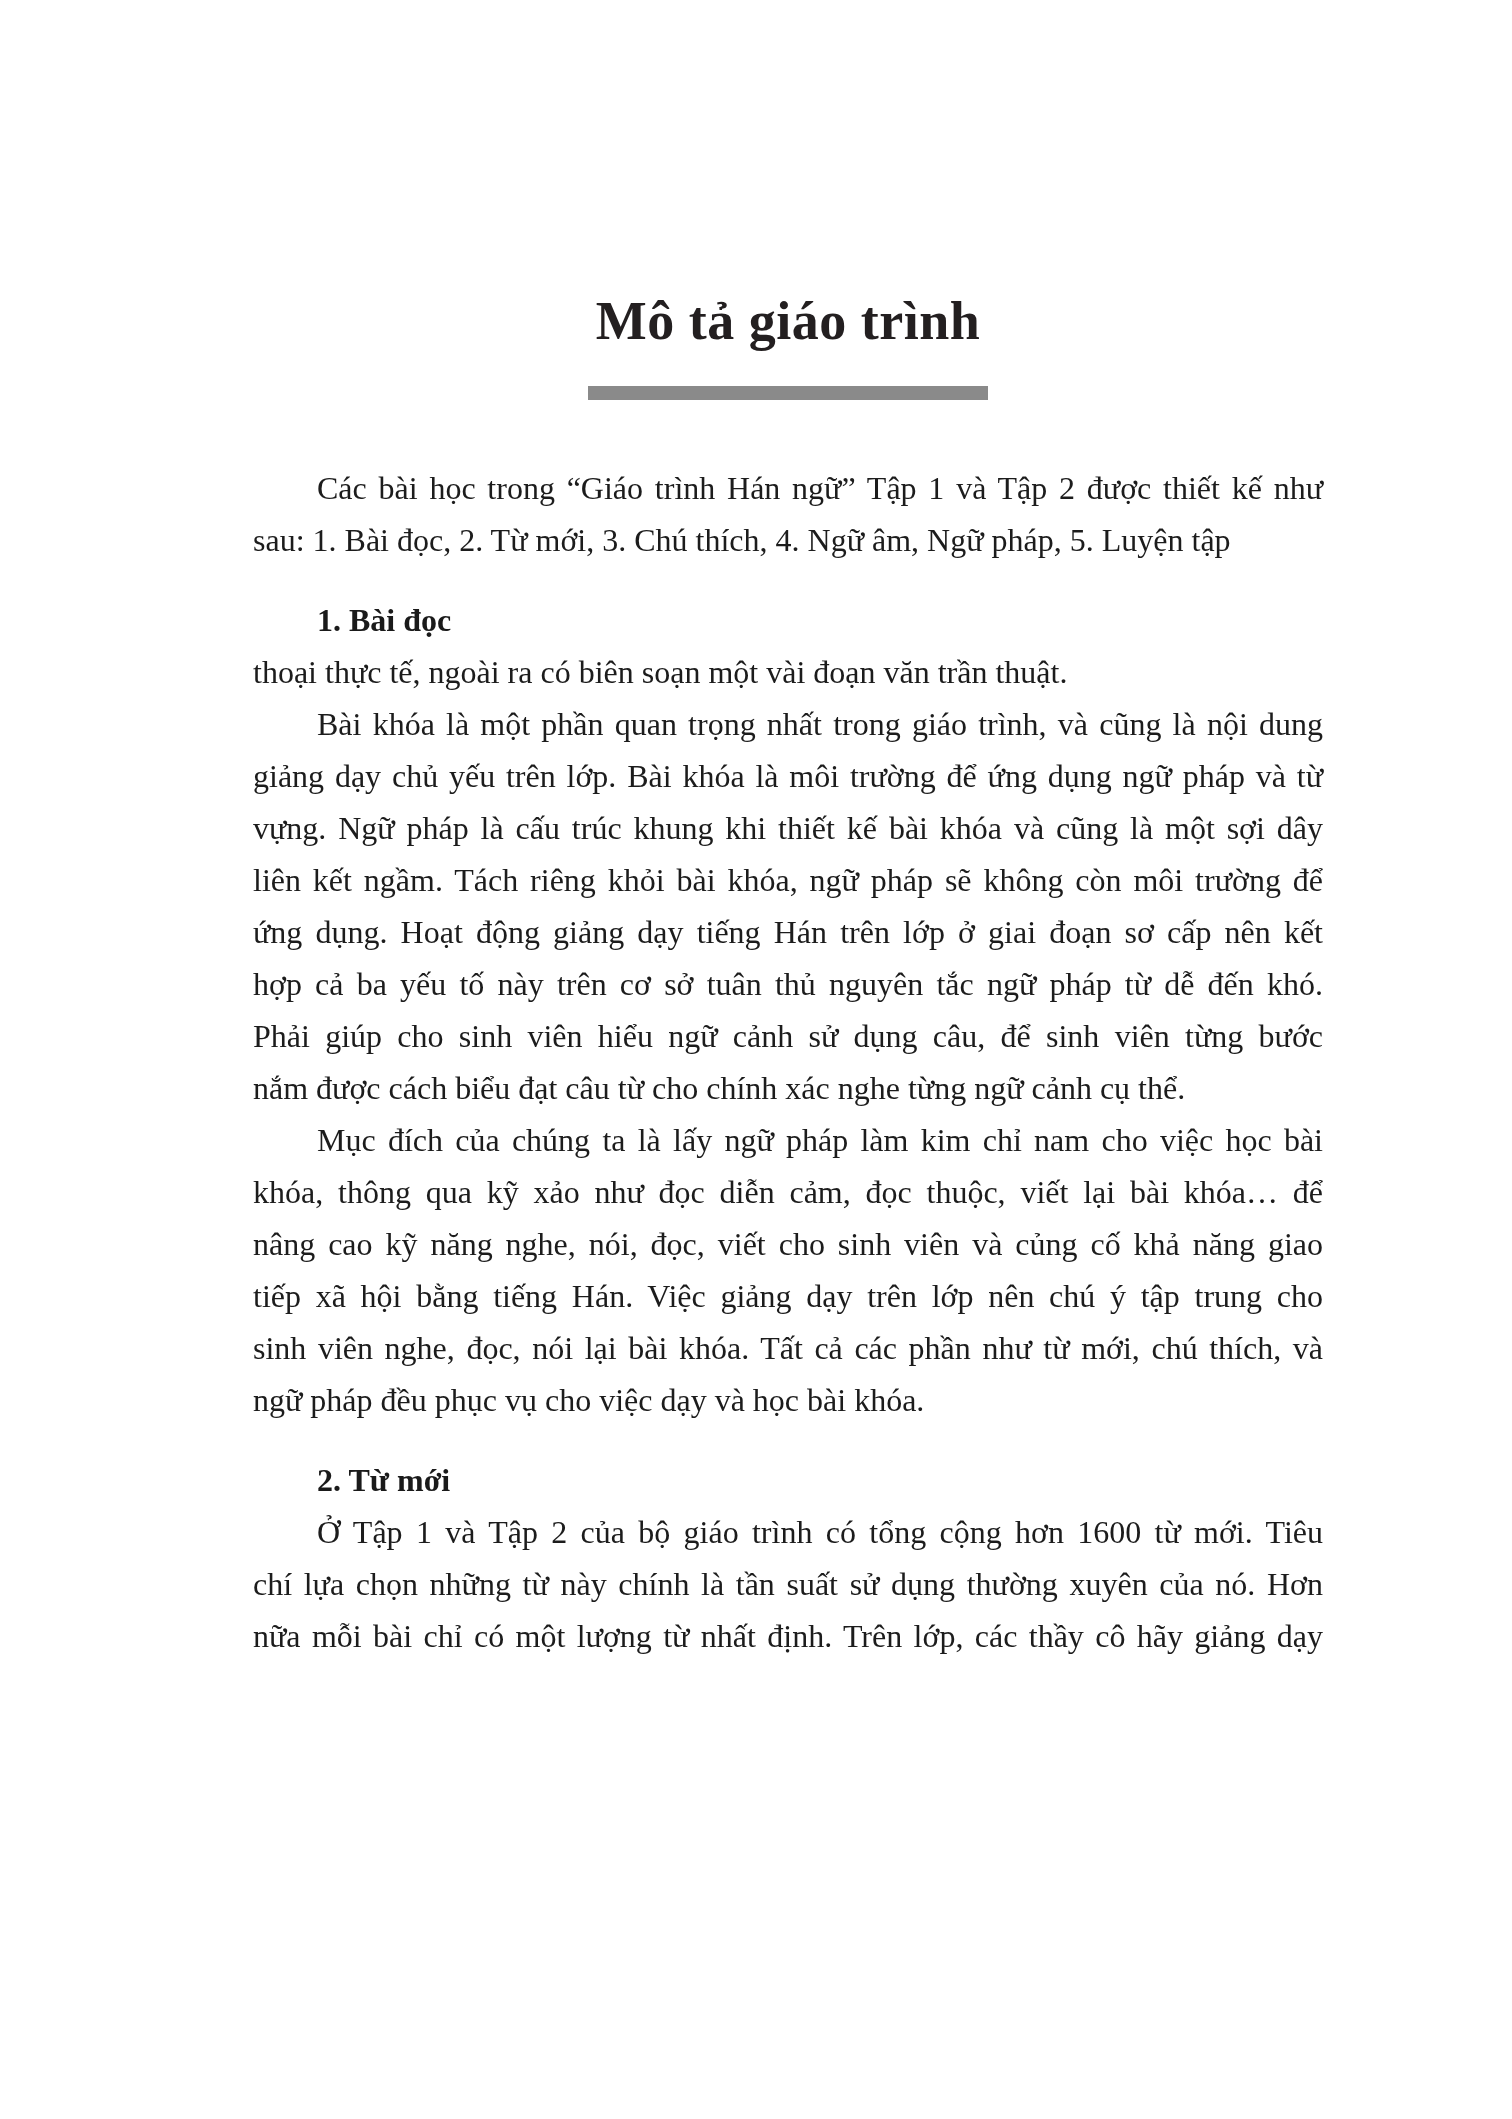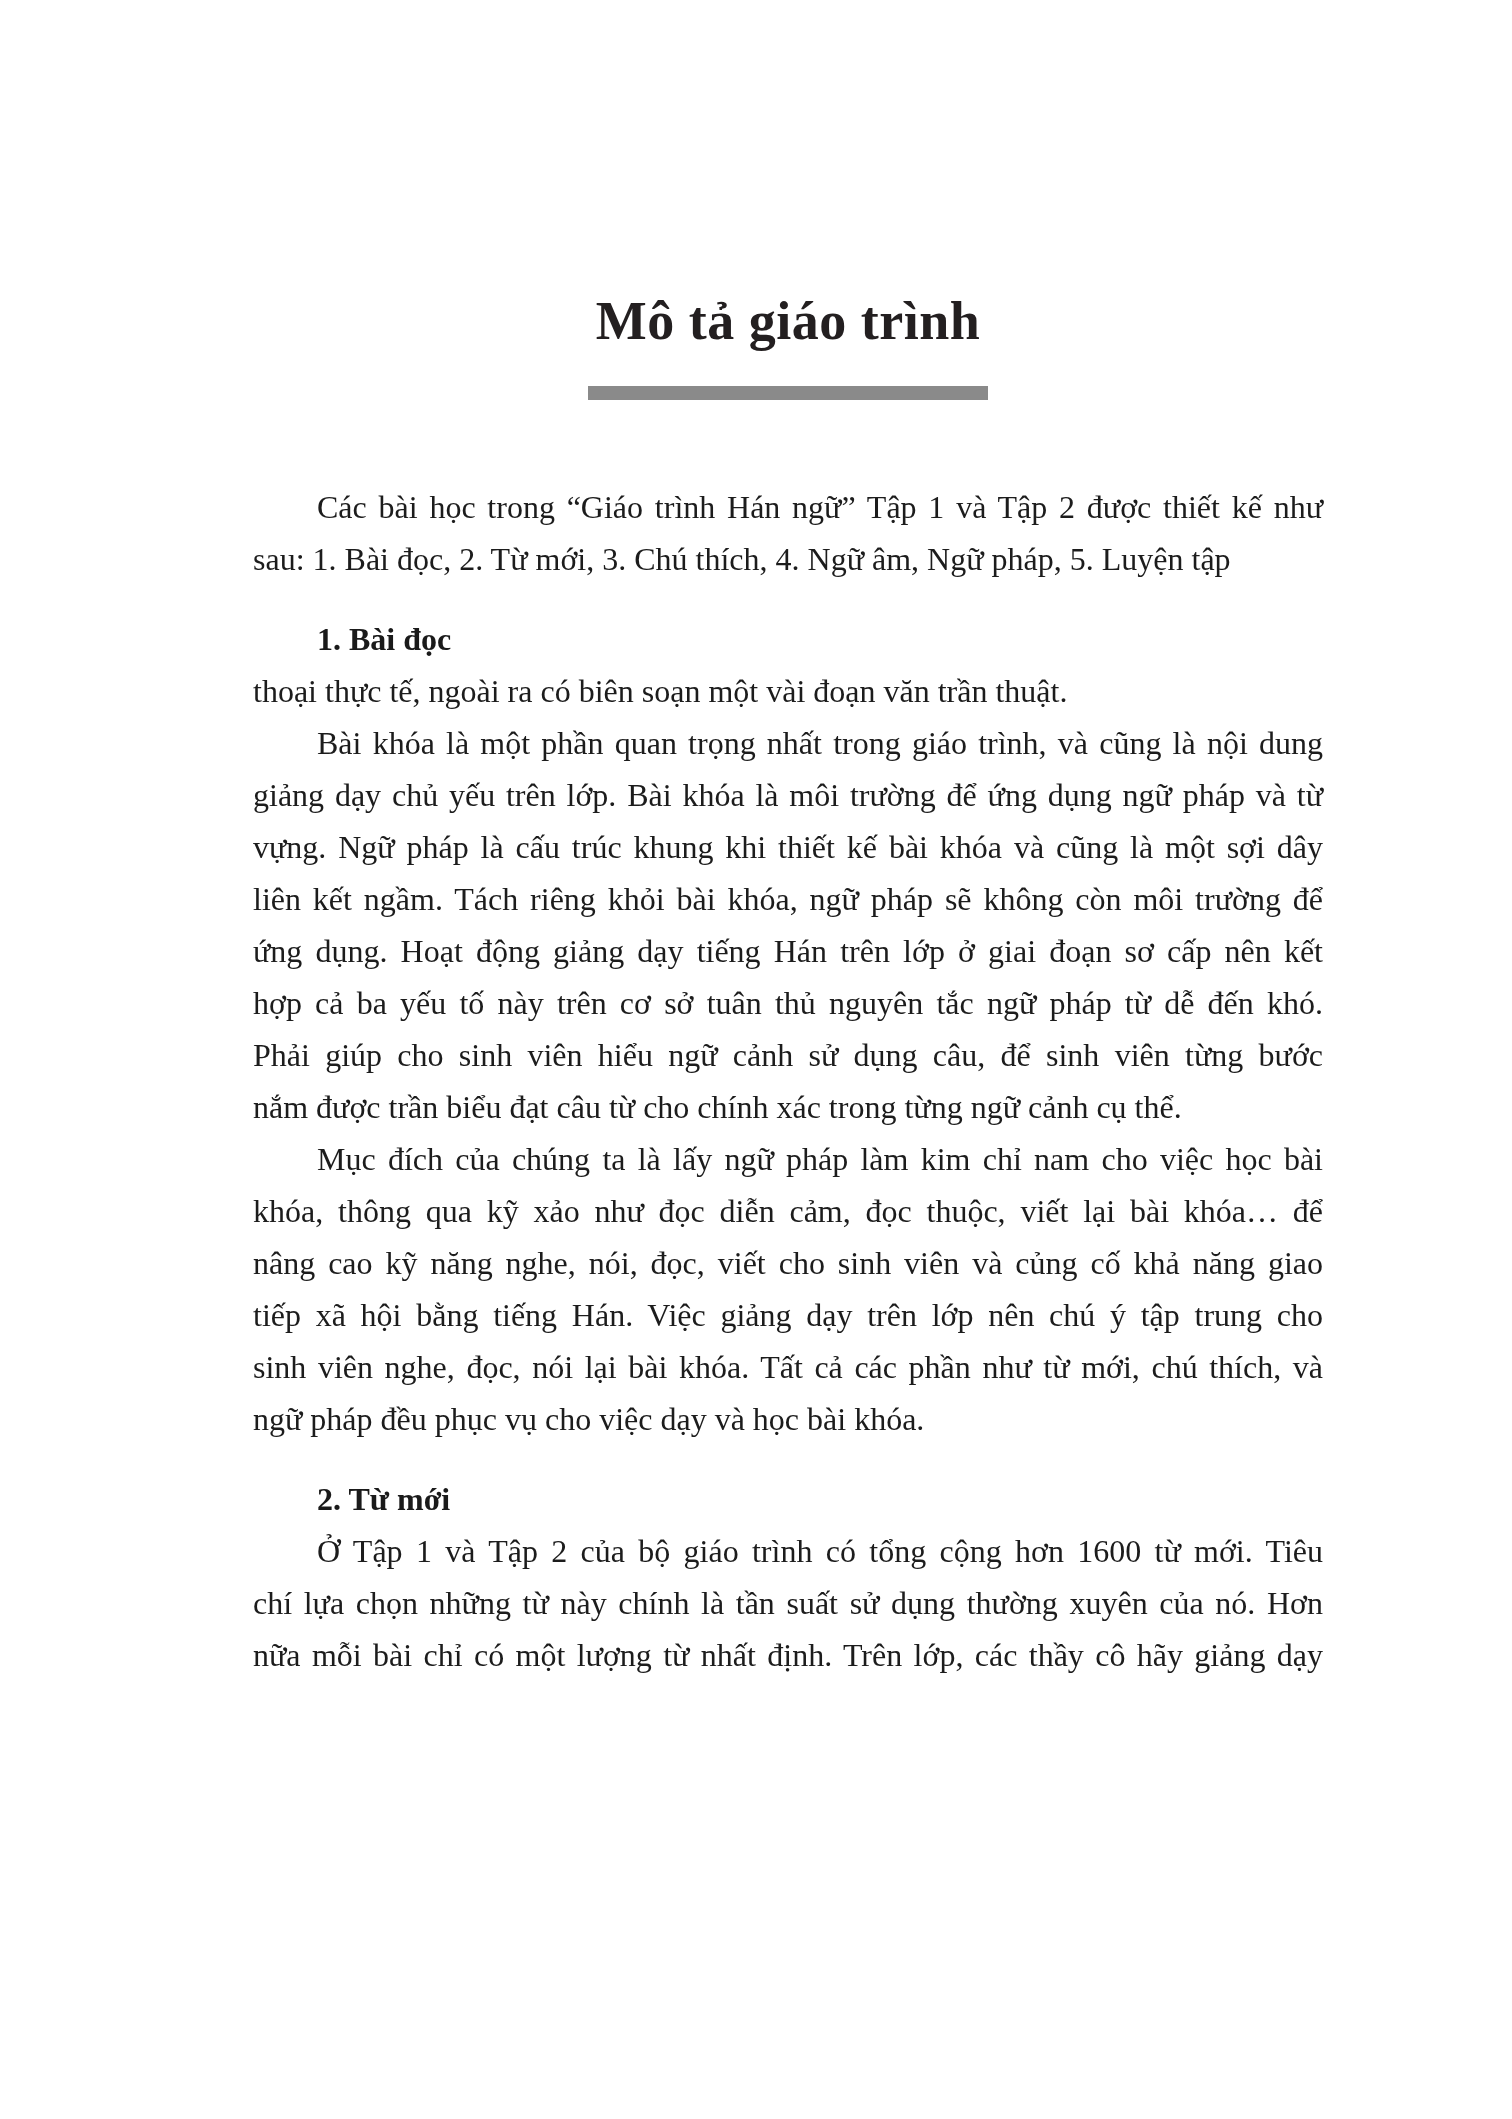--- a/index.html
+++ b/index.html
@@ -21,21 +21,21 @@
     color:#231f20;
   }
   .title-bar{
     position:absolute;
     top:386px;left:588px;
     width:400px;height:14px;
     background:#8a8a8a;
   }
   .doc-body{
     position:absolute;
-    top:481px;left:253px;width:1070px;
+    top:462px;left:253px;width:1070px;
   }
   .para{margin:0;}
   .line{
     font-size:32px;
     line-height:52px;
     height:52px;
     text-align:justify;
     text-align-last:justify;
   }
   .line.first{text-indent:64px;}
@@ -82,21 +82,21 @@
         <div class="line last">thoại thực tế, ngoài ra có biên soạn một vài đoạn văn trần thuật.</div>
       </div>
       <div class="para">
         <div class="line first">Bài khóa là một phần quan trọng nhất trong giáo trình, và cũng là nội dung</div>
         <div class="line">giảng dạy chủ yếu trên lớp. Bài khóa là môi trường để ứng dụng ngữ pháp và từ</div>
         <div class="line">vựng. Ngữ pháp là cấu trúc khung khi thiết kế bài khóa và cũng là một sợi dây</div>
         <div class="line">liên kết ngầm. Tách riêng khỏi bài khóa, ngữ pháp sẽ không còn môi trường để</div>
         <div class="line">ứng dụng. Hoạt động giảng dạy tiếng Hán trên lớp ở giai đoạn sơ cấp nên kết</div>
         <div class="line">hợp cả ba yếu tố này trên cơ sở tuân thủ nguyên tắc ngữ pháp từ dễ đến khó.</div>
         <div class="line">Phải giúp cho sinh viên hiểu ngữ cảnh sử dụng câu, để sinh viên từng bước</div>
-        <div class="line last">nắm được trần biểu đạt câu từ cho chính xác trong từng ngữ cảnh cụ thể.</div>
+        <div class="line last">nắm được cách biểu đạt câu từ cho chính xác nghe từng ngữ cảnh cụ thể.</div>
       </div>
       <div class="para">
         <div class="line first">Mục đích của chúng ta là lấy ngữ pháp làm kim chỉ nam cho việc học bài</div>
         <div class="line">khóa, thông qua kỹ xảo như đọc diễn cảm, đọc thuộc, viết lại bài khóa… để</div>
         <div class="line">nâng cao kỹ năng nghe, nói, đọc, viết cho sinh viên và củng cố khả năng giao</div>
         <div class="line">tiếp xã hội bằng tiếng Hán. Việc giảng dạy trên lớp nên chú ý tập trung cho</div>
         <div class="line">sinh viên nghe, đọc, nói lại bài khóa. Tất cả các phần như từ mới, chú thích, và</div>
         <div class="line last">ngữ pháp đều phục vụ cho việc dạy và học bài khóa.</div>
       </div>
       <div class="heading">2. Từ mới</div>

